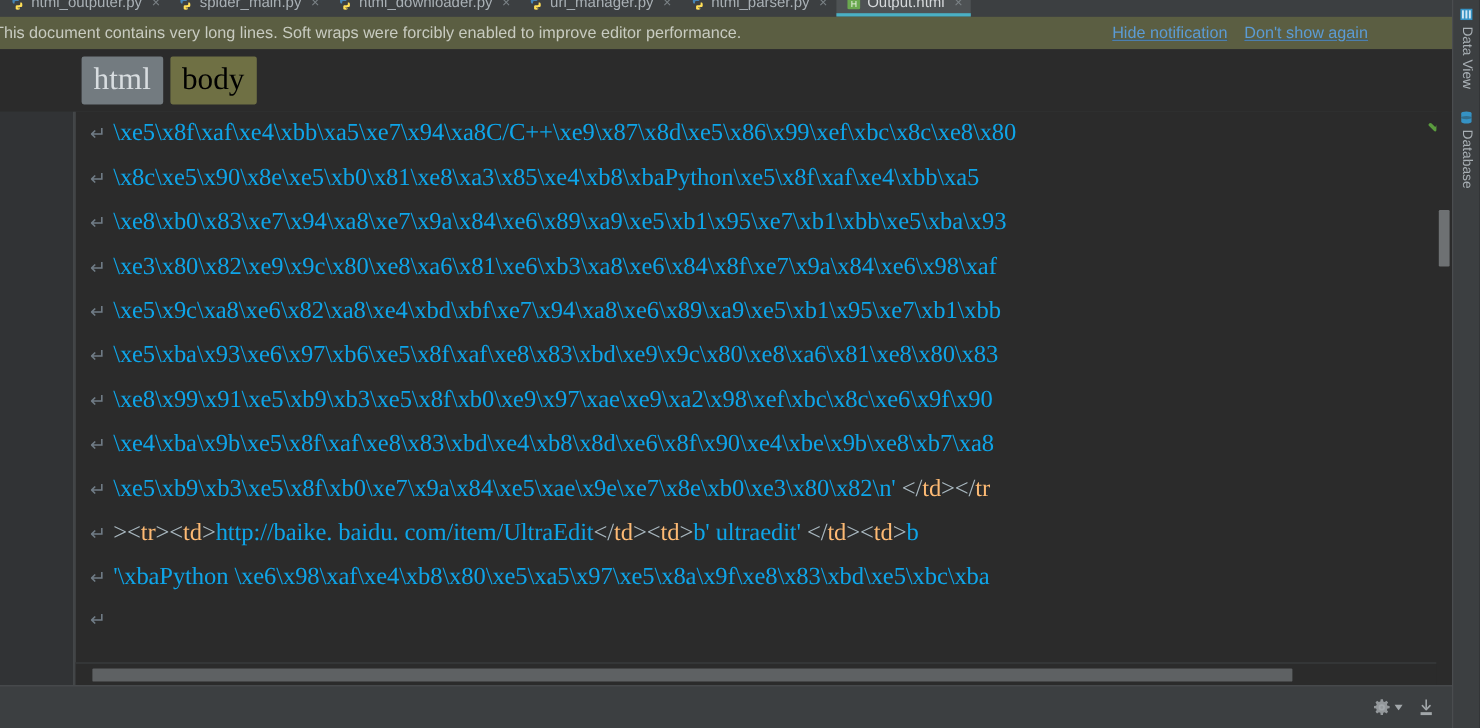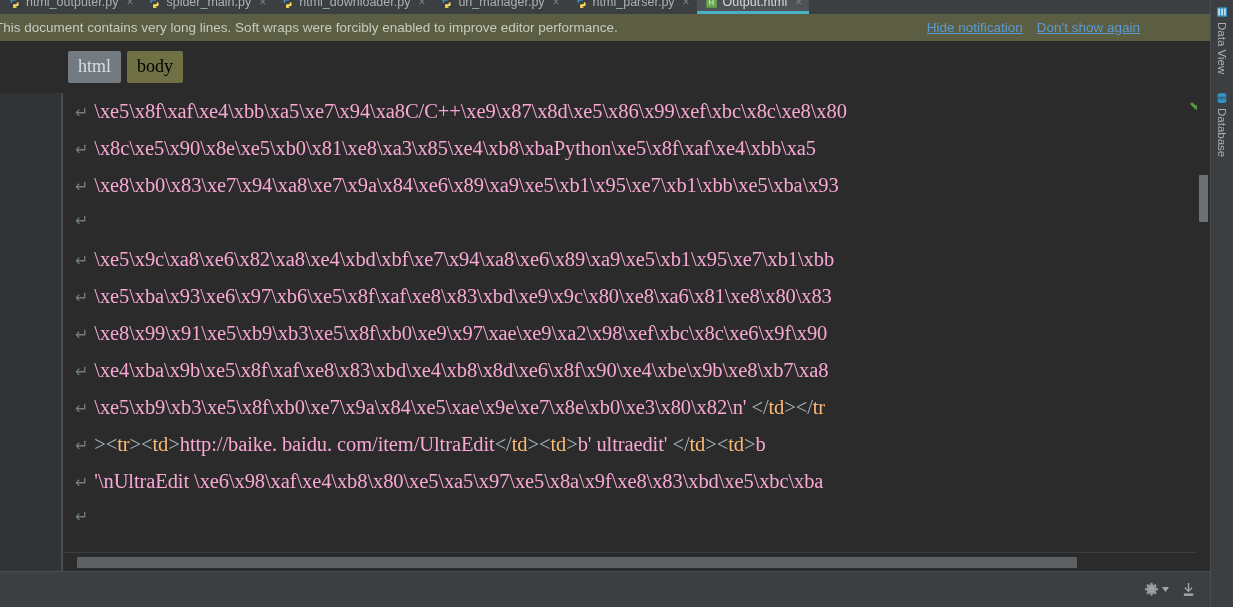--- a/index.html
+++ b/index.html
@@ -107,21 +107,21 @@
     width: 1210px;
     height: 52px;
     background: #2b2b2b;
     display: flex;
     align-items: center;
     padding-left: 68px;
     gap: 6px;
   }
   .crumb {
     font-family: "Liberation Serif", serif;
-    font-size: 18px;
+    font-size: 26px;
     line-height: 1;
     padding: 6px 10px 8px 10px;
     border-radius: 2px;
     white-space: nowrap;
   }
   .crumb.html { background: #737b80; color: #d8dde0; }
   .crumb.body { background: #6f7044; color: #000000; }
 
   
   .editor-wrap {
@@ -169,21 +169,21 @@
   }
   .wrap-arrow {
     color: #6f7b85;
     font-size: 16px;
     margin-right: 6px;
     flex: none;
     font-family: "DejaVu Sans", sans-serif;
   }
   .tok-tag   { color: #fdba74; }
   .tok-br    { color: #a8b7bf; }
-  .tok-plain { color: #f9a8d4; }
+  .tok-plain { color: #0ea5e9; }
 
   
   .inspect-check {
     position: absolute;
     top: 3px;
     right: 4px;
     width: 16px; height: 16px;
   }
 
   
@@ -339,28 +339,28 @@
   </div>
 
   <div class="editor-wrap">
     <div class="gutter"></div>
     <div class="gutter-sep"></div>
 
     <div class="code" id="codebody">
         <div class="codeline"><span class="wrap-arrow">↵</span><span class="tok-plain">\xe5\x8f\xaf\xe4\xbb\xa5\xe7\x94\xa8C/C++\xe9\x87\x8d\xe5\x86\x99\xef\xbc\x8c\xe8\x80</span></div>
         <div class="codeline"><span class="wrap-arrow">↵</span><span class="tok-plain">\x8c\xe5\x90\x8e\xe5\xb0\x81\xe8\xa3\x85\xe4\xb8\xbaPython\xe5\x8f\xaf\xe4\xbb\xa5</span></div>
         <div class="codeline"><span class="wrap-arrow">↵</span><span class="tok-plain">\xe8\xb0\x83\xe7\x94\xa8\xe7\x9a\x84\xe6\x89\xa9\xe5\xb1\x95\xe7\xb1\xbb\xe5\xba\x93</span></div>
-        <div class="codeline"><span class="wrap-arrow">↵</span></div>
+        <div class="codeline"><span class="wrap-arrow">↵</span><span class="tok-plain">\xe3\x80\x82\xe9\x9c\x80\xe8\xa6\x81\xe6\xb3\xa8\xe6\x84\x8f\xe7\x9a\x84\xe6\x98\xaf</span></div>
         <div class="codeline"><span class="wrap-arrow">↵</span><span class="tok-plain">\xe5\x9c\xa8\xe6\x82\xa8\xe4\xbd\xbf\xe7\x94\xa8\xe6\x89\xa9\xe5\xb1\x95\xe7\xb1\xbb</span></div>
         <div class="codeline"><span class="wrap-arrow">↵</span><span class="tok-plain">\xe5\xba\x93\xe6\x97\xb6\xe5\x8f\xaf\xe8\x83\xbd\xe9\x9c\x80\xe8\xa6\x81\xe8\x80\x83</span></div>
         <div class="codeline"><span class="wrap-arrow">↵</span><span class="tok-plain">\xe8\x99\x91\xe5\xb9\xb3\xe5\x8f\xb0\xe9\x97\xae\xe9\xa2\x98\xef\xbc\x8c\xe6\x9f\x90</span></div>
         <div class="codeline"><span class="wrap-arrow">↵</span><span class="tok-plain">\xe4\xba\x9b\xe5\x8f\xaf\xe8\x83\xbd\xe4\xb8\x8d\xe6\x8f\x90\xe4\xbe\x9b\xe8\xb7\xa8</span></div>
         <div class="codeline"><span class="wrap-arrow">↵</span><span class="tok-plain">\xe5\xb9\xb3\xe5\x8f\xb0\xe7\x9a\x84\xe5\xae\x9e\xe7\x8e\xb0\xe3\x80\x82\n'</span><span class="tok-br"> &lt;/</span><span class="tok-tag">td</span><span class="tok-br">&gt;&lt;/</span><span class="tok-tag">tr</span></div>
         <div class="codeline"><span class="wrap-arrow">↵</span><span class="tok-br">&gt;&lt;</span><span class="tok-tag">tr</span><span class="tok-br">&gt;&lt;</span><span class="tok-tag">td</span><span class="tok-br">&gt;</span><span class="tok-plain">http://baike. baidu. com/item/UltraEdit</span><span class="tok-br">&lt;/</span><span class="tok-tag">td</span><span class="tok-br">&gt;&lt;</span><span class="tok-tag">td</span><span class="tok-br">&gt;</span><span class="tok-plain">b' ultraedit' </span><span class="tok-br">&lt;/</span><span class="tok-tag">td</span><span class="tok-br">&gt;&lt;</span><span class="tok-tag">td</span><span class="tok-br">&gt;</span><span class="tok-plain">b</span></div>
-        <div class="codeline"><span class="wrap-arrow">↵</span><span class="tok-plain">'\nUltraEdit \xe6\x98\xaf\xe4\xb8\x80\xe5\xa5\x97\xe5\x8a\x9f\xe8\x83\xbd\xe5\xbc\xba</span></div>
+        <div class="codeline"><span class="wrap-arrow">↵</span><span class="tok-plain">'\xbaPython \xe6\x98\xaf\xe4\xb8\x80\xe5\xa5\x97\xe5\x8a\x9f\xe8\x83\xbd\xe5\xbc\xba</span></div>
         <div class="codeline"><span class="wrap-arrow">↵</span></div>
       </div>
 
     <svg class="inspect-check" viewBox="0 0 16 16">
       <path d="M2 8 L6 12 L14 3" stroke="#5a9b3e" stroke-width="3" fill="none" stroke-linecap="round" stroke-linejoin="round"></path>
     </svg>
 
     <div class="vscroll">
       <div class="vthumb"></div>
     </div>

